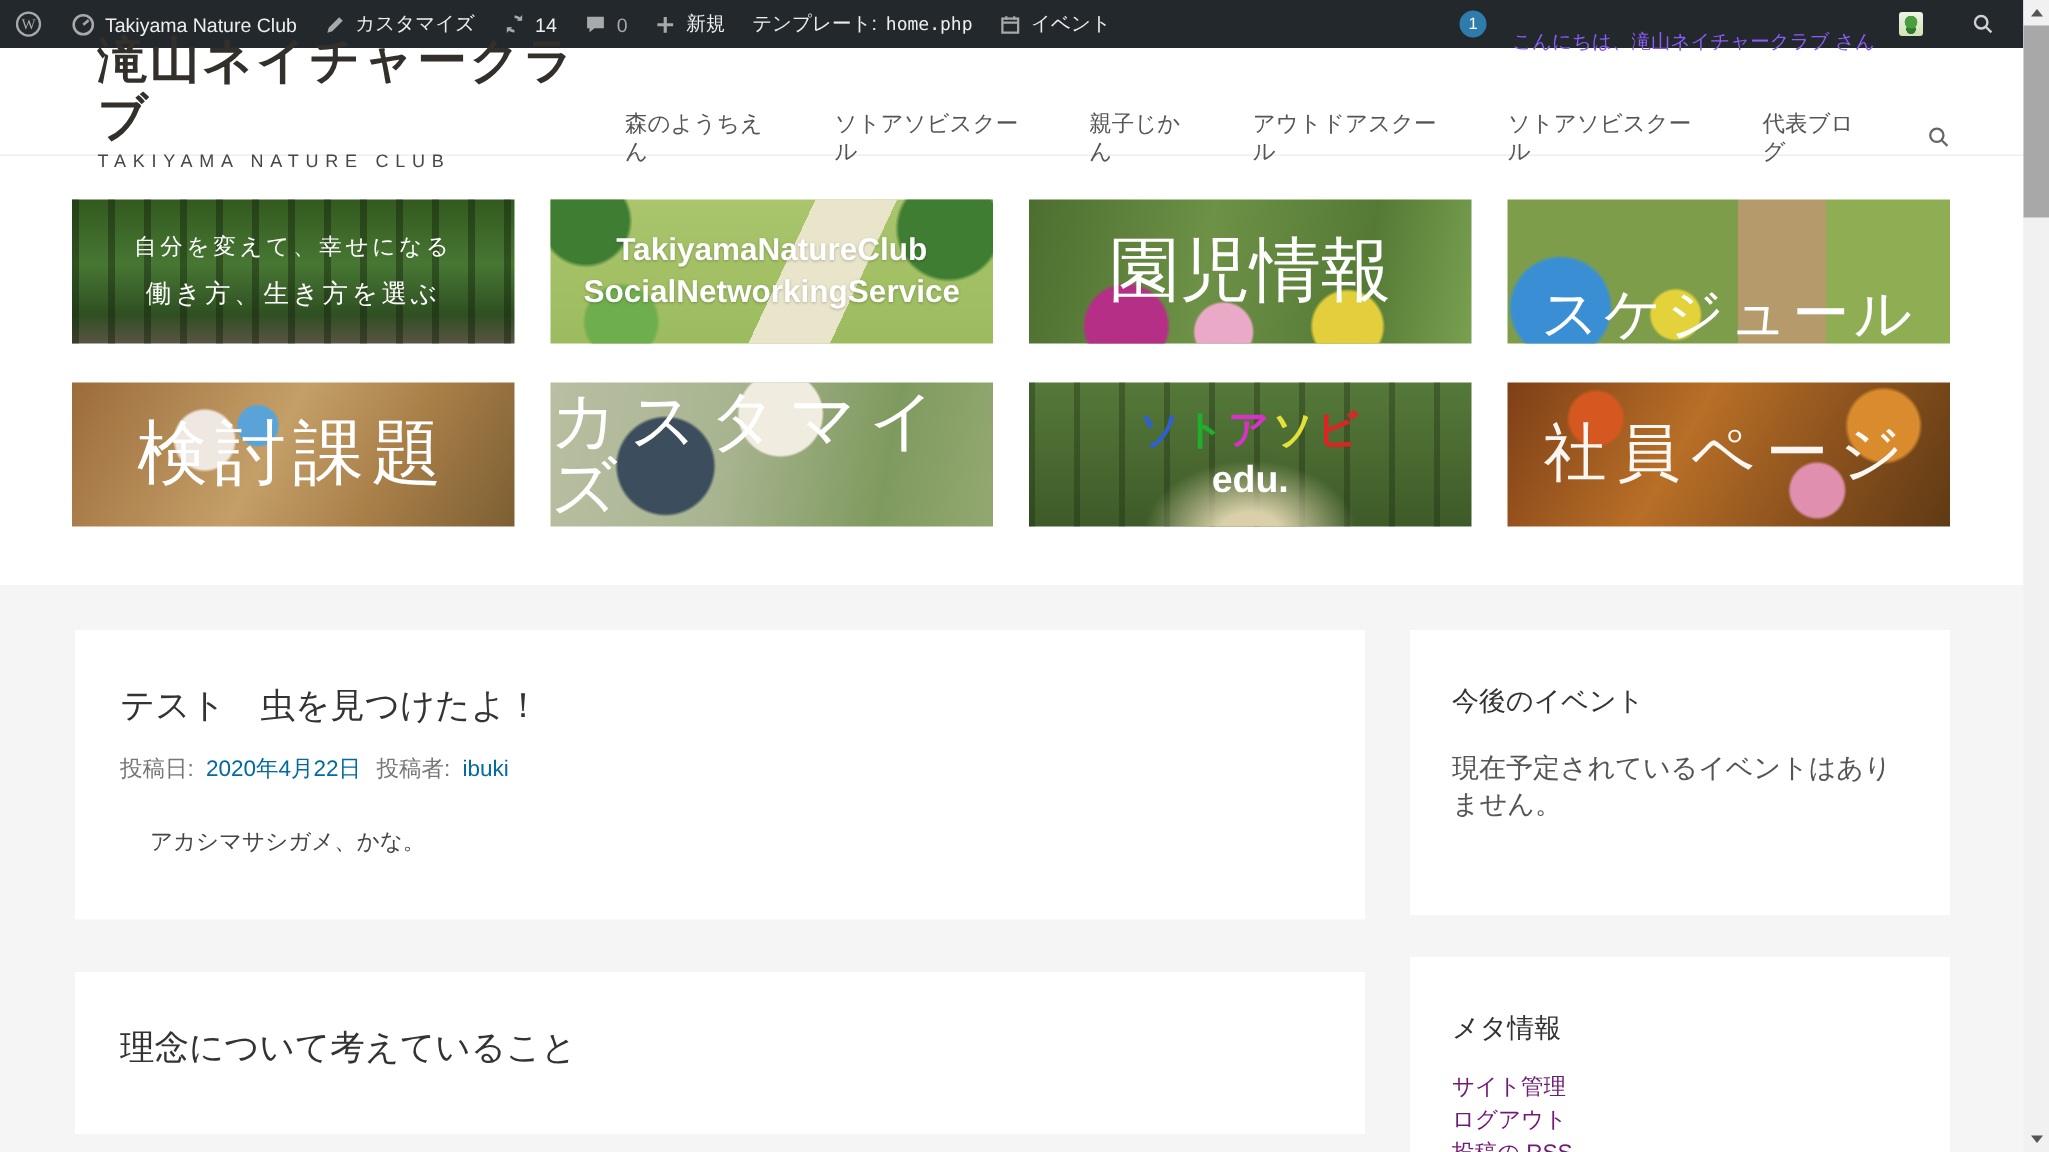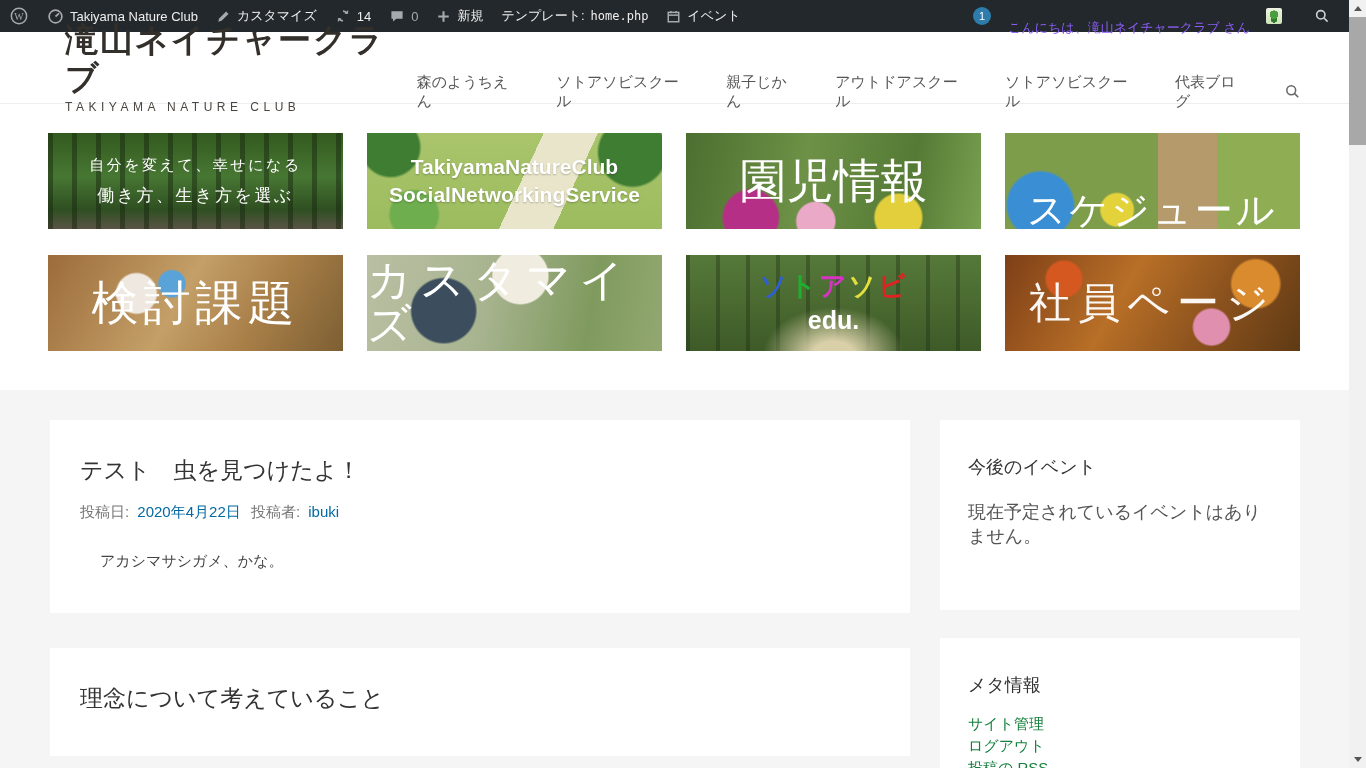--- a/index.html
+++ b/index.html
@@ -101,21 +101,21 @@
   a.green { color:#0369a1; text-decoration:none; cursor:pointer; }
   .post-body { font-size:15px; color:#444; margin-top:30px; padding-left:20px; }
   .post-footer { font-size:15px; color:#767676; margin-top:34px; }
   .post-footer .sep { margin:0 6px; }
   .widget { padding:35px 28px 40px; margin-bottom:28px; }
   .widget.events { padding-bottom:62px; }
   .widget-title { font-size:18px; font-weight:400; color:#333; }
   .widget-text { font-size:18px; color:#555; margin-top:21px; }
   .meta-links { list-style:none; margin-top:18px; }
   .meta-links li { margin:3px 0; }
-  .meta-links a { color:#15803d; font-size:15px; text-decoration:none; cursor:pointer; }
+  .meta-links a { color:#701a75; font-size:15px; text-decoration:none; cursor:pointer; }
   .meta-links .abbr { border-bottom:1px dotted #999; }
 
   
   .scrollbar { position:absolute; right:0; top:0; width:17px; height:768px; background:#f1f1f1; }
   .sb-btn { position:absolute; left:0; width:17px; height:17px; display:flex; align-items:center; justify-content:center; cursor:pointer; }
   .sb-up { top:0; } .sb-down { bottom:0; }
   .tri-up { width:0; height:0; border-left:4px solid transparent; border-right:4px solid transparent; border-bottom:5px solid #555; }
   .tri-down { width:0; height:0; border-left:4px solid transparent; border-right:4px solid transparent; border-top:5px solid #555; }
   .sb-thumb { position:absolute; left:0; top:17px; width:17px; height:128px; background:#a8a8a8; cursor:pointer; }
 

